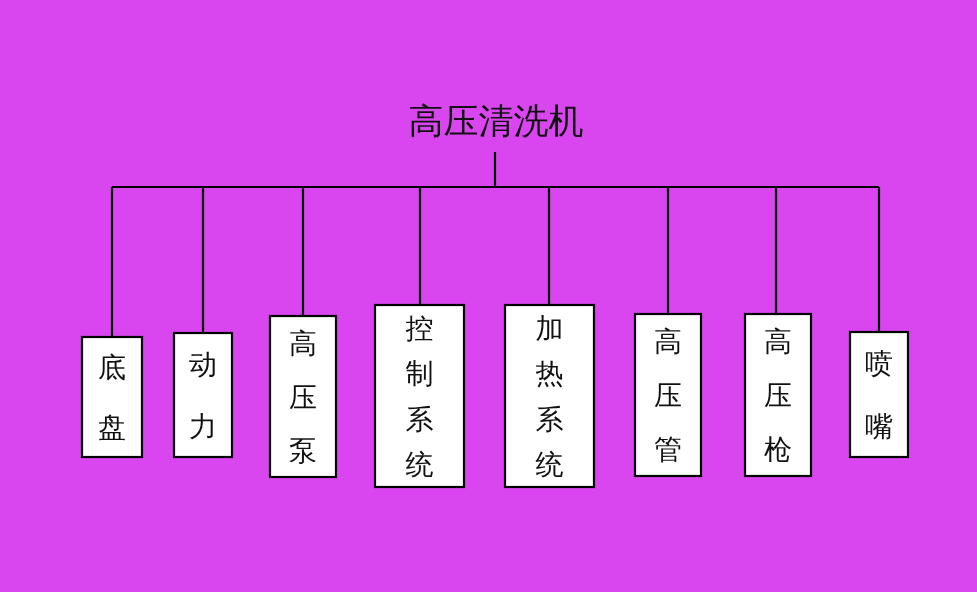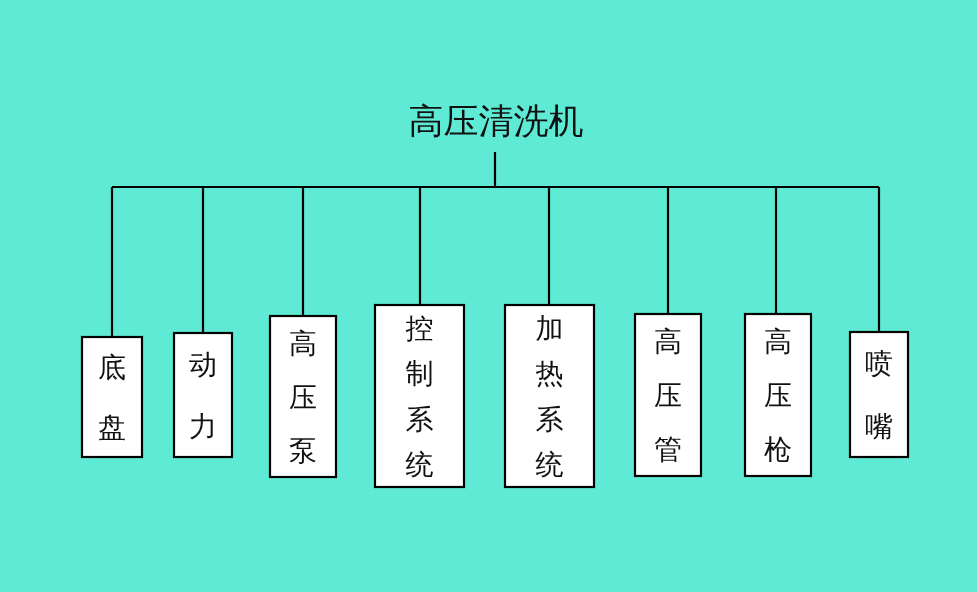--- a/index.html
+++ b/index.html
@@ -9,21 +9,21 @@
     background: #ffffff;
   }
   body {
     font-family: "DejaVu Sans", "Liberation Sans", sans-serif;
     color: #000000;
   }
   #diagram-stage {
     position: relative;
     width: 977px;
     height: 592px;
-    background: #5eead4;
+    background: #d946ef;
     overflow: hidden;
   }
   #tree-svg {
     display: block;
     width: 977px;
     height: 592px;
   }
   .root-title-text {
     font-family: "DejaVu Sans", "Liberation Sans", sans-serif;
     font-size: 35px;

